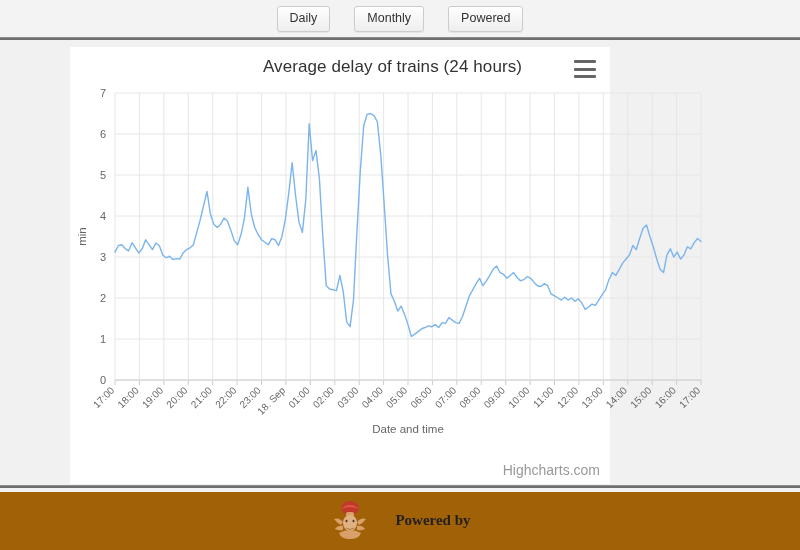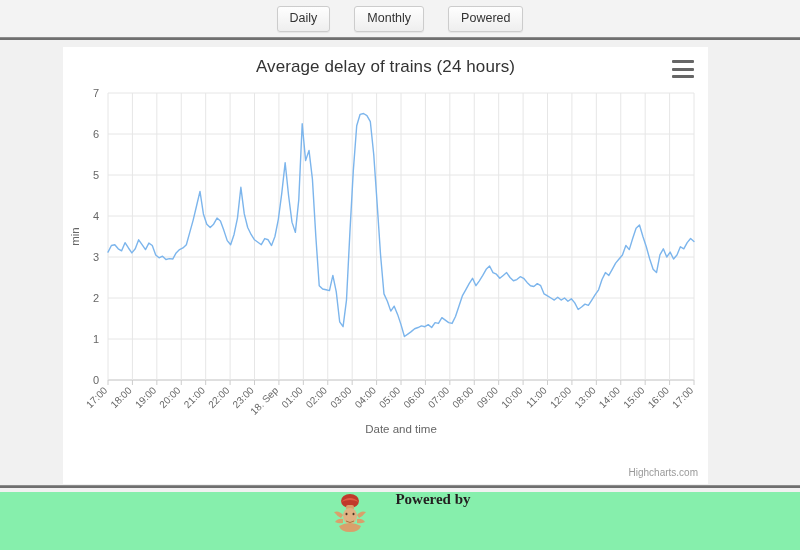--- a/index.html
+++ b/index.html
@@ -50,23 +50,23 @@
     left: 0; top: 37px;
     width: 800px;
     height: 3px;
     background: #6f6f6f;
     border-top: 1px solid #8c8c8c;
   }
 
   
   #chart-card {
     position: absolute;
-    left: 63px;
+    left: 70px;
     top: 47px;
-    width: 645px;
+    width: 540px;
     height: 437px;
     background: #ffffff;
   }
   #chart-title {
     position: absolute;
     left: 0; top: 10px;
     width: 645px;
     text-align: center;
     font-size: 17px;
     color: #333333;
@@ -138,45 +138,45 @@
     height: 2px;
     background: #7cb5ec;
     vertical-align: middle;
     margin-right: 5px;
     margin-bottom: 2px;
   }
   #credits {
     position: absolute;
     right: 10px;
     bottom: 6px;
-    font-size: 10px;
+    font-size: 14px;
     color: #999999;
   }
 
   #bottom-divider {
     position: absolute;
     left: 0; top: 485px;
     width: 800px;
     height: 3px;
     background: #6f6f6f;
     border-top: 1px solid #8c8c8c;
   }
 
   
   #footer {
     position: absolute;
     left: 0;
     top: 492px;
     width: 800px;
     height: 58px;
     display: flex;
-    align-items: flex-start;
+    align-items: center;
     justify-content: center;
     gap: 24px;
-    background: #86efac;
+    background: #a16207;
   }
   #footer-logo { width: 42px; height: 44px; display: block; }
   #footer-text { line-height: 1.05; font-family: "Liberation Serif", serif; }
   #footer-line1 { font-size: 15px; font-weight: bold; color: #231f20; }
   #footer-line2 { font-size: 21px; font-weight: bold; color: #231f20; }
 </style>
 </head>
 <body>
 
 <div id="page">

